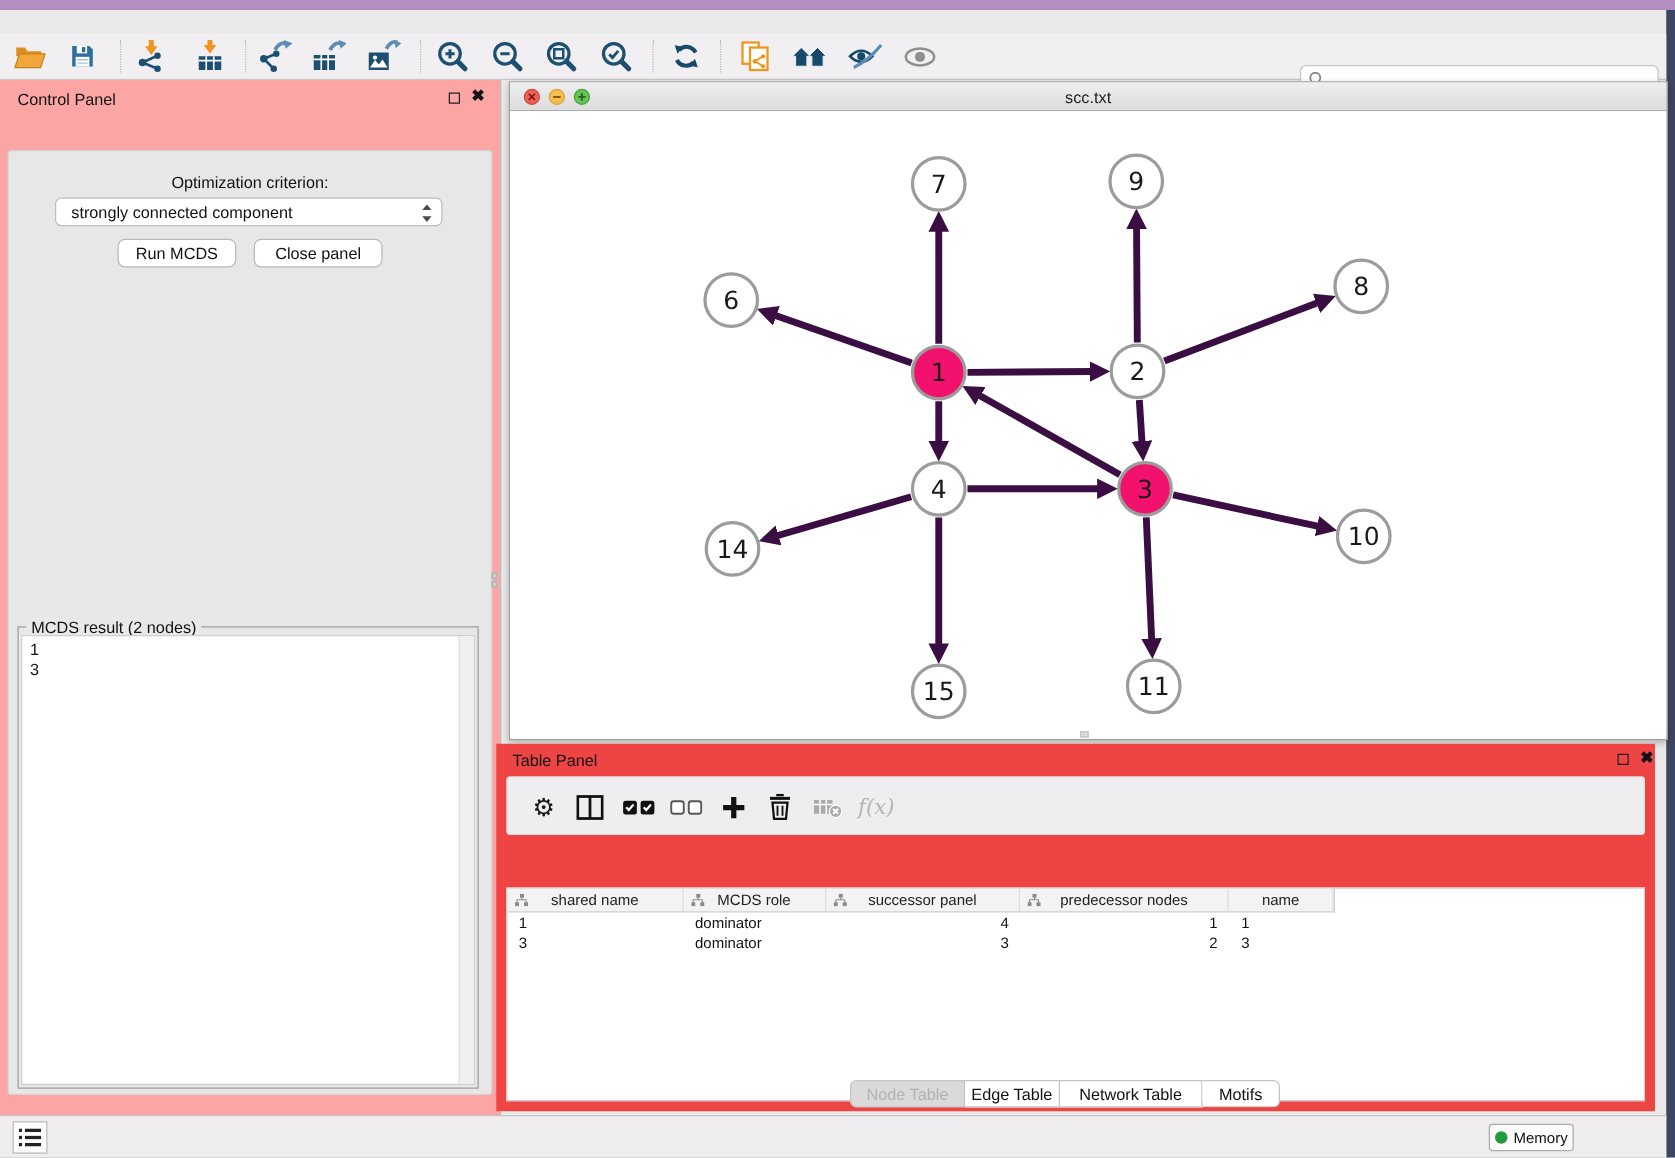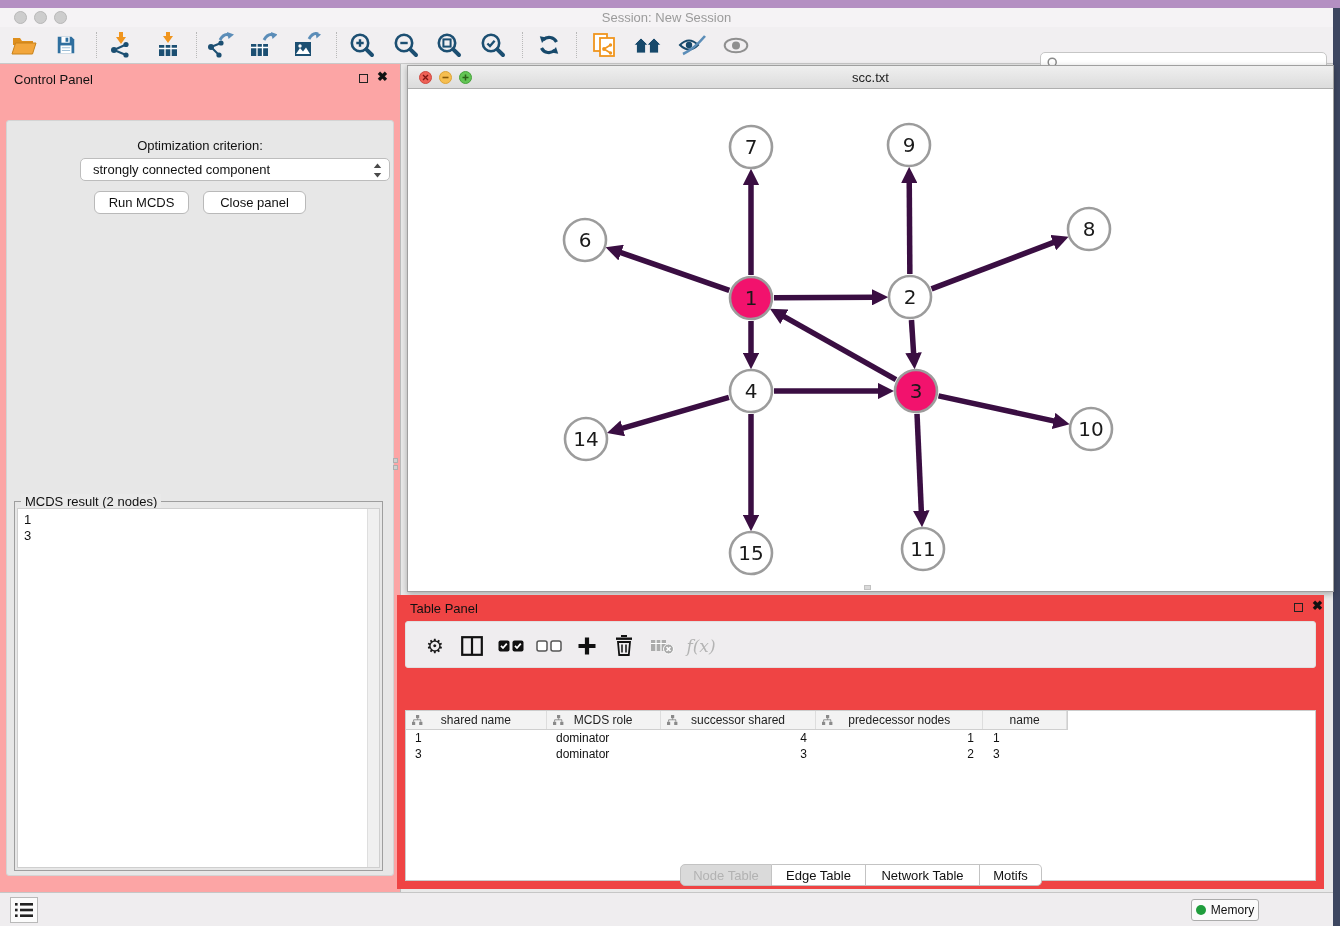--- a/index.html
+++ b/index.html
@@ -25,21 +25,21 @@
   .panel-head { position:absolute; left:14px; top:8px; font-size:13px; color:#111; }
   .panel-float { position:absolute; width:9px; height:9px; border:1.6px solid #222; top:10px; }
   .panel-close { position:absolute; top:5px; font-size:13px; font-weight:bold; color:#111; }
   .cp-tabs { position:absolute; left:77px; top:33px; height:22px; display:flex; }
   .seg-tab { height:22px; display:flex; align-items:center; justify-content:center; font-size:13px; background:#fff; border:1px solid #C3C3C3; border-left:none; color:#111; }
   .seg-tab.first { border-left:1px solid #C3C3C3; border-radius:5px 0 0 5px; }
   .seg-tab.last { border-radius:0 5px 5px 0; }
   .seg-tab.active { background:#DADADA; color:#B2B2B2; }
   .cp-inset { position:absolute; left:6px; top:56px; width:388px; height:756px; background:#E7E7E7; border:1px solid #D4D4D4; border-radius:3px; }
   .opt-label { position:absolute; left:0; width:400px; top:74px; text-align:center; font-size:13px; color:#111; }
-  .opt-select { position:absolute; left:44px; top:94px; width:310px; height:23px; background:#fff; border:1px solid #BDBDBD; border-radius:5px; display:flex; align-items:center; font-size:13px; padding-left:12px; color:#111;margin-left:36px; }
+  .opt-select { position:absolute; left:44px; top:94px; width:310px; height:23px; background:#fff; border:1px solid #BDBDBD; border-radius:5px; display:flex; align-items:center; font-size:13px; padding-left:12px; color:#111; }
   .opt-stepper { position:absolute; right:7px; top:4px; }
   .cp-btn { position:absolute; top:127px; height:23px; background:#fff; border:1px solid #B9B9B9; border-radius:6px; font-size:13px; display:flex; align-items:center; justify-content:center; color:#111; }
   .result-box { position:absolute; left:14px; top:430px; width:369px; height:377px; }
   .result-border { position:absolute; left:0; right:0; top:7px; bottom:0; border:1px solid #9E9E9E; }
   .result-legend { position:absolute; left:7px; top:0; background:#E9E9E9; padding:0 4px; font-size:13px; color:#111; }
   .result-area { position:absolute; left:3px; right:3px; top:14px; bottom:3px; background:#fff; border:1px solid #CFCFCF; }
   .result-scroll { position:absolute; right:0; top:0; bottom:0; width:12px; background:#F0F0F0; border-left:1px solid #DEDEDE; }
   .result-line { font-size:13px; color:#111; line-height:16px; padding-left:6px; }
   .result-area .pad { padding-top:3px; }
 
@@ -76,26 +76,20 @@
   .gear-glyph { font-family:"DejaVu Sans",sans-serif; font-size:20px; color:#1A1A1A; line-height:1; }
   .fx-glyph { font-family:"DejaVu Serif",serif; font-style:italic; font-size:17px; color:#B4B4B4; }
 </style>
 </head>
 <body>
 
 <div class="desktop-top"></div>
 
 <div class="app-window">
 
-  <div class="titlebar">
-    <div class="tl gray" style="left:14px"></div>
-    <div class="tl gray" style="left:34px"></div>
-    <div class="tl gray" style="left:54px"></div>
-    <div class="win-title">Session: New Session</div>
-  </div>
 
   <div class="toolbar">
     <div class="tbtn" style="left:4px">
       <svg width="26" height="22" viewBox="0 0 26 22">
         <path d="M2 4 h7 l2 3 h11 v4 H2 z" fill="#DE8E1C"></path>
         <path d="M1 20 L4.5 9 h20.5 L21.5 20 z" fill="#F2A63C" stroke="#C8821A" stroke-width="1"></path>
       </svg>
     </div>
     <div class="tbtn" style="left:46px">
       <svg width="22" height="22" viewBox="0 0 24 24">
@@ -431,21 +425,21 @@
             </svg>
             <span>MCDS role</span>
           </div>
           <div class="th-cell" style="width: 156px;">
             <svg width="11" height="10" viewBox="0 0 11 10">
               <rect x="4" y="0" width="3.2" height="3.2" fill="#8A8A8A"></rect>
               <rect x="0" y="6.8" width="3.2" height="3.2" fill="#8A8A8A"></rect>
               <rect x="7.2" y="6.8" width="3.2" height="3.2" fill="#8A8A8A"></rect>
               <path d="M5.6 3.2 V4.8 M1.6 4.8 H9 M1.6 4.8 V6.8 M8.8 4.8 V6.8" stroke="#8A8A8A" stroke-width="0.9" fill="none"></path>
             </svg>
-            <span>successor shared</span>
+            <span>successor panel</span>
           </div>
           <div class="th-cell" style="width: 167px;">
             <svg width="11" height="10" viewBox="0 0 11 10">
               <rect x="4" y="0" width="3.2" height="3.2" fill="#8A8A8A"></rect>
               <rect x="0" y="6.8" width="3.2" height="3.2" fill="#8A8A8A"></rect>
               <rect x="7.2" y="6.8" width="3.2" height="3.2" fill="#8A8A8A"></rect>
               <path d="M5.6 3.2 V4.8 M1.6 4.8 H9 M1.6 4.8 V6.8 M8.8 4.8 V6.8" stroke="#8A8A8A" stroke-width="0.9" fill="none"></path>
             </svg>
             <span>predecessor nodes</span>
           </div>
@@ -466,21 +460,21 @@
             <div class="td-cell" style="width: 114px; text-align: left; padding: 0px 0px 0px 9px;">dominator</div>
             <div class="td-cell" style="width: 156px; text-align: right; padding: 0px 10px 0px 0px;">3</div>
             <div class="td-cell" style="width: 167px; text-align: right; padding: 0px 10px 0px 0px;">2</div>
             <div class="td-cell" style="width: 84px; text-align: left; padding: 0px 0px 0px 9px;">3</div>
           </div>
         </div>
     </div>
 
     <div class="tp-tabs" id="tp-tabs" style="left: 283px;">
         <div class="seg-tab first active" style="width: 92px;">Node Table</div>
-        <div class="seg-tab" style="width: 94px;">Edge Table</div>
+        <div class="seg-tab" style="width: 76px;">Edge Table</div>
         <div class="seg-tab" style="width: 114px;">Network Table</div>
         <div class="seg-tab last" style="width: 62px;">Motifs</div>
       </div>
   </div>
 
   <div class="status-bar">
     <div class="status-list-btn">
       <svg width="18" height="16" viewBox="0 0 18 16">
         <rect x="0" y="1" width="2.6" height="2.6" fill="#222"></rect>
           <rect x="5" y="1" width="13" height="2.6" fill="#222"></rect>

